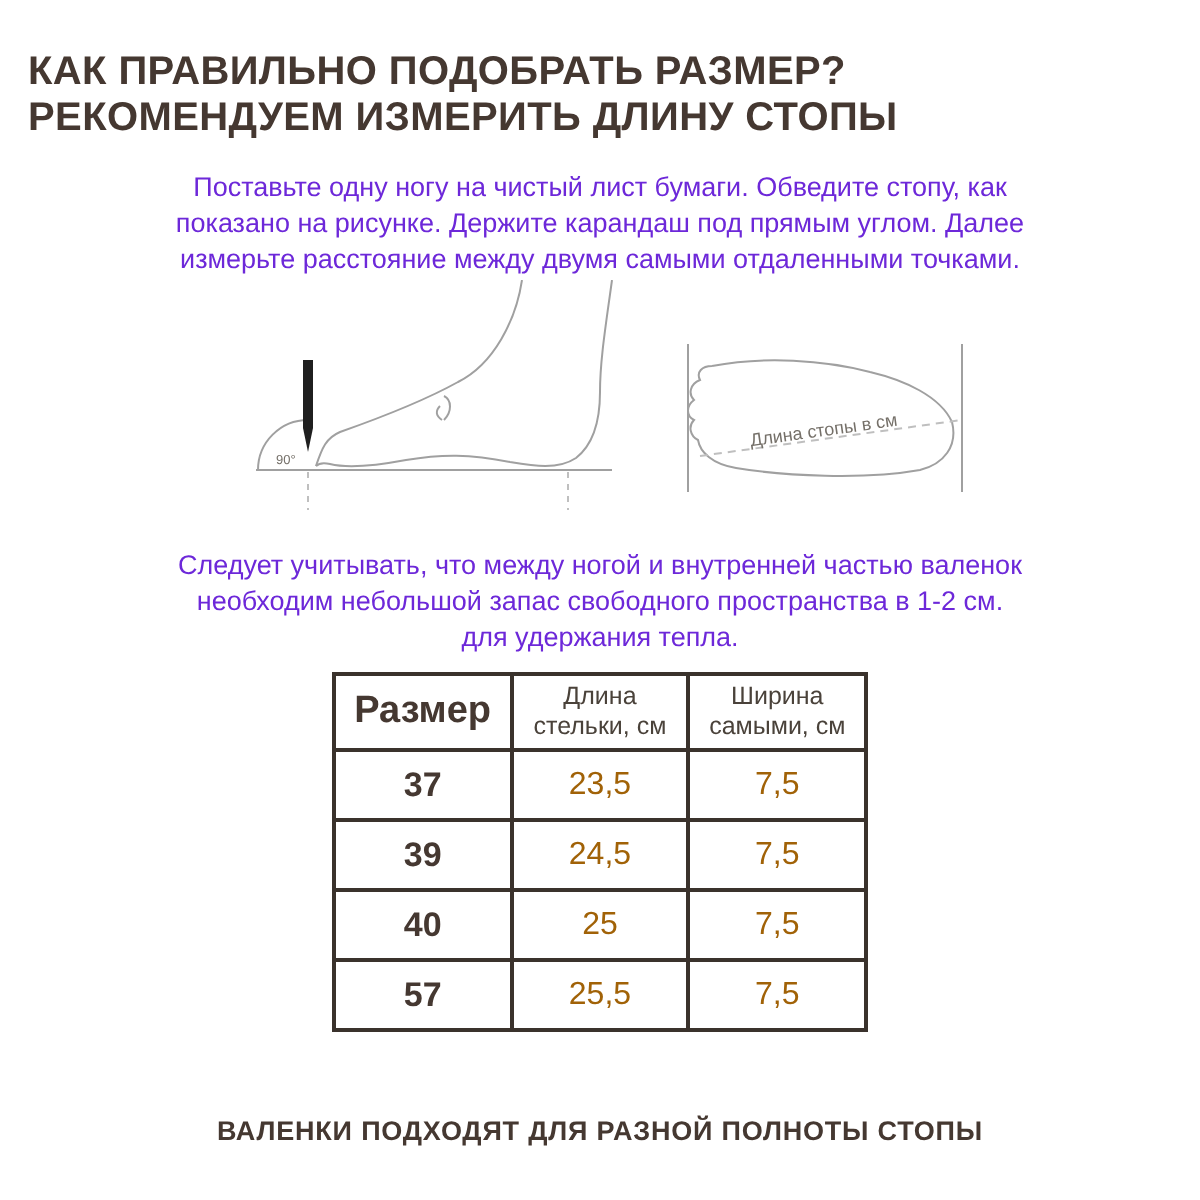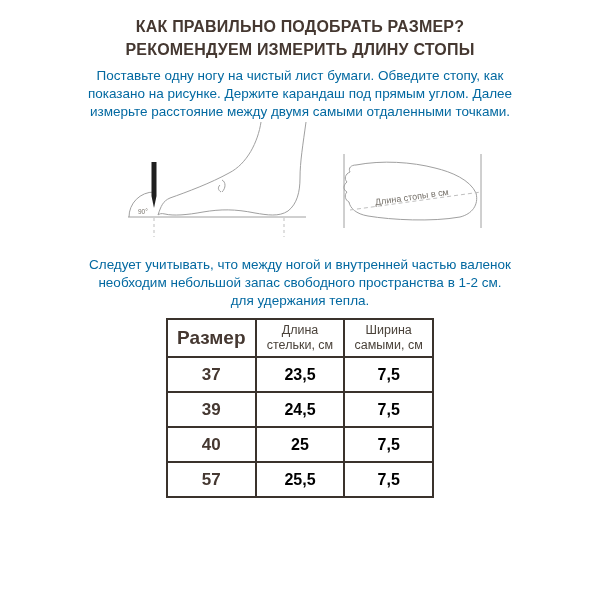--- a/index.html
+++ b/index.html
@@ -10,37 +10,36 @@
     -webkit-font-smoothing: antialiased;
   }
   .page {
     position: relative;
     width: 600px;
     height: 600px;
     background: #ffffff;
     overflow: hidden;
   }
   .title {
-    margin: 4px;
+    margin: 14px;
     padding-top: 11px;
-    text-align: center;
-    font-size: 16px;
+    font-size: 20px;
     font-weight: bold;
     line-height: 23px;
     letter-spacing: 0.2px;
     color: #453831;
     white-space: pre-line;
   }
   .para {
     margin: 6px auto 0;
     max-width: 500px;
     text-align: center;
     font-size: 13.5px;
     line-height: 18px;
-    color: #0369a1;
+    color: #6d28d9;
     white-space: pre-line;
   }
   .figures {
     margin-top: 1px;
     height: 118px;
     display: flex;
     justify-content: center;
     align-items: flex-start;
     gap: 18px;
   }
@@ -74,22 +73,22 @@
     white-space: pre-line;
     margin-left: 29px;
   }
   .td-size {
     font-size: 17px;
     font-weight: bold;
     color: #453831;
   }
   .td-val {
     font-size: 16px;
-    font-weight: bold;
-    color: #000000;
+    font-weight: normal;
+    color: #a16207;
   }
   .footer-note {
     margin-top: 42px;
     text-align: center;
     font-size: 13.5px;
     font-weight: bold;
     letter-spacing: 0.4px;
     color: #453831;
   }
   .sketch-stroke { stroke: #a0a0a0; stroke-width: 1; fill: none; }
@@ -170,14 +169,15 @@
         <td class="td-val">7,5</td>
       </tr>
       <tr>
         <td class="td-size">57</td>
         <td class="td-val">25,5</td>
         <td class="td-val">7,5</td>
       </tr>
     </tbody>
   </table>
 
+  <div class="footer-note">ВАЛЕНКИ ПОДХОДЯТ ДЛЯ РАЗНОЙ ПОЛНОТЫ СТОПЫ</div>
 
 </div>
 
 </body></html>

